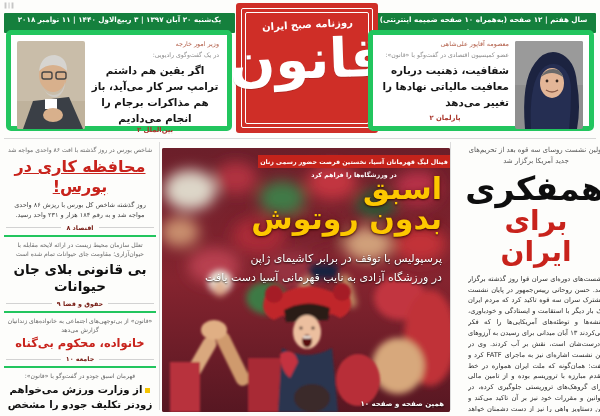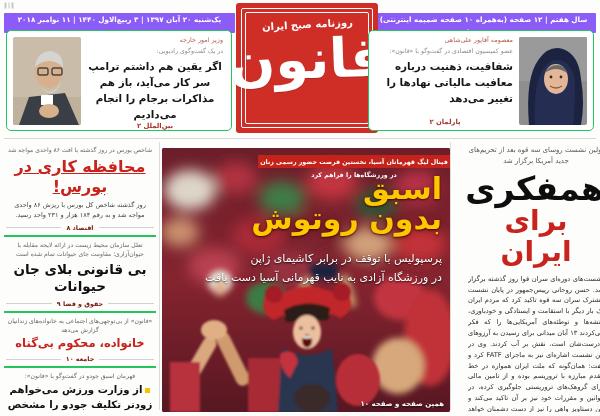--- a/index.html
+++ b/index.html
@@ -1,37 +1,37 @@
 <!DOCTYPE html>
 <html lang="fa" dir="rtl"><head>
 <meta charset="utf-8">
 <style>
   html,body{margin:0;padding:0;background:#e9e9e7;}
   *{box-sizing:border-box;font-family:"DejaVu Sans",sans-serif;}
   .page{position:relative;width:600px;height:416px;background:#fdfdfb;overflow:hidden;direction:rtl;}
 
   
   .corner-mark{position:absolute;left:4px;top:1px;font-size:6px;color:#9a9a9a;letter-spacing:1px;direction:ltr;}
-  .datebar{position:absolute;top:13px;height:20px;background:#8b5cf6;color:#fff;
+  .datebar{position:absolute;top:13px;height:20px;background:#15803d;color:#fff;
            font-size:7.2px;font-weight:bold;line-height:13px;text-align:center;border-radius:1px;}
   .datebar.left{left:4px;width:231px;}
   .datebar.right{left:366px;width:230px;}
 
   .logo-box{position:absolute;left:237px;top:4px;width:140px;height:128px;background:#cf2e27;
             border-radius:2px;box-shadow:0 0 0 1px #cf2e27;}
   .logo-frame{position:absolute;inset:4px;border:1.5px solid #fff;border-radius:2px;}
   .logo-frame2{position:absolute;inset:8px;border:1px solid #fff;border-radius:2px;
                display:flex;flex-direction:column;align-items:center;}
   .logo-tagline{color:#fff;font-size:10px;font-weight:bold;margin-top:6px;transform:rotate(-3deg);}
   .logo-title{color:#fff;font-size:54px;font-weight:bold;line-height:1.05;margin-top:2px;transform:rotate(-2deg);
               text-shadow:0 1px 0 rgba(0,0,0,.15);}
 
   
   .top-box{position:absolute;top:30px;width:226px;height:101px;background:#fff;
-           border:1px solid #22c55e;border-radius:5px;}
+           border:5px solid #22c55e;border-radius:5px;}
   .top-box.fm{left:6px;}
   .top-box.mp{left:368px;}
   .portrait{position:absolute;top:6px;width:68px;height:88px;border-radius:2px;overflow:hidden;}
   .fm .portrait{left:6px;}
   .mp .portrait{right:6px;}
   .tb-text{position:absolute;top:5px;bottom:4px;display:flex;flex-direction:column;}
   .fm .tb-text{right:8px;left:80px;}
   .mp .tb-text{left:8px;right:80px;}
   .tb-kicker1{font-size:6.4px;color:#b05a44;text-align:right;line-height:1.5;}
   .tb-kicker2{font-size:6.2px;color:#8a8a8a;text-align:right;line-height:1.5;}

